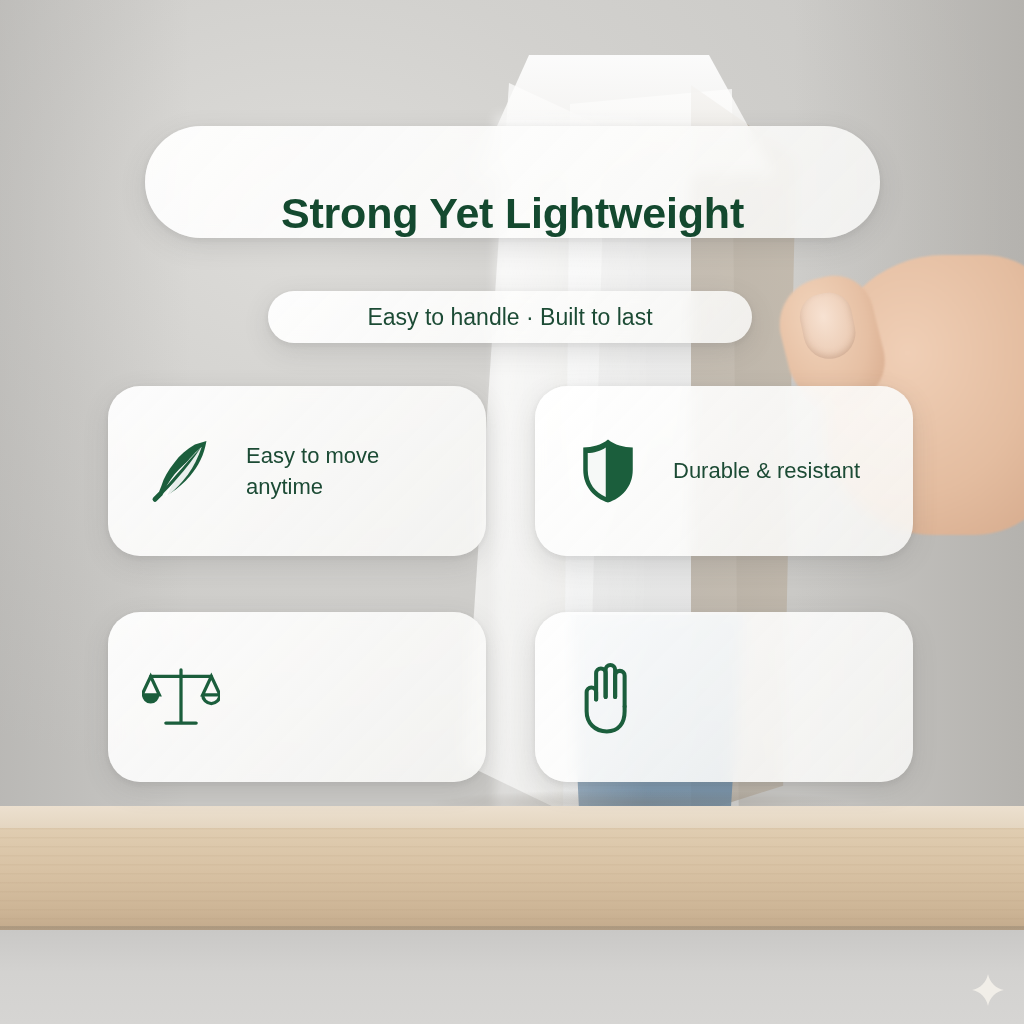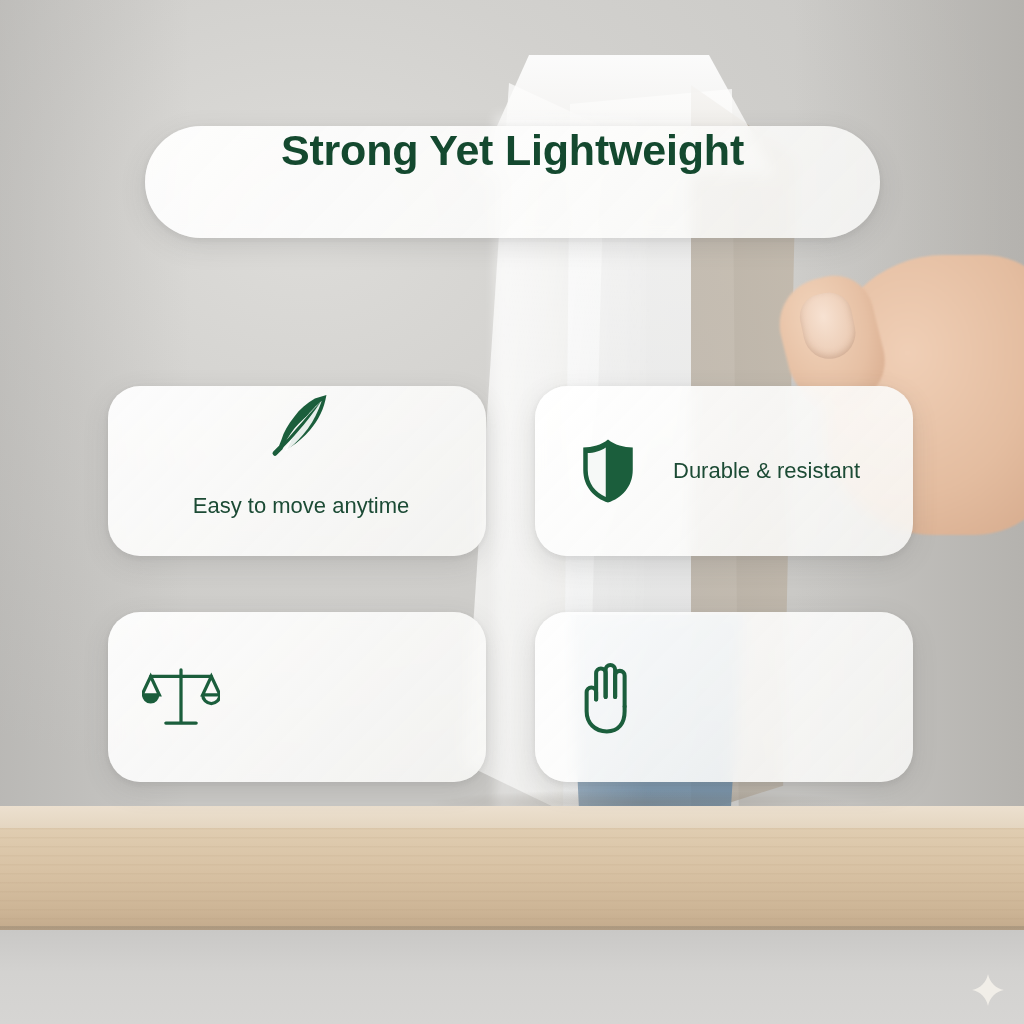--- a/index.html
+++ b/index.html
@@ -125,40 +125,40 @@
 
   .glass {
     background:linear-gradient(135deg, rgba(255,255,255,.94) 0%, rgba(252,252,251,.90) 48%, rgba(248,248,246,.86) 100%);
     box-shadow:0 8px 26px rgba(90,88,84,.16), 0 2px 6px rgba(90,88,84,.10);
     backdrop-filter:blur(7px);
   }
 
   .title-pill {
     position:absolute; left:145px; top:126px; width:735px; height:112px;
     border-radius:56px;
-    display:flex; align-items:flex-start; justify-content:center;
+    display:flex; align-items:flex-end; justify-content:center;
   }
   .title-text {
     font-size:43px; font-weight:bold; color:#14492f;
     letter-spacing:-.2px; white-space:nowrap;
   }
 
   .subtitle-pill {
     position:absolute; left:268px; top:291px; width:484px; height:52px;
     border-radius:26px;
     display:flex; align-items:center; justify-content:center;
   }
   .subtitle-text { font-size:23px; color:#1c4b35; white-space:nowrap; }
 
   .card {
     position:absolute; width:378px; height:170px;
     border-radius:32px;
     display:flex; align-items:center; padding:0 26px 0 34px; gap:26px;
   }
-  .card-r1c1 { left:108px; top:386px;flex-direction:column; }
+  .card-r1c1 { left:108px; top:386px; }
   .card-r1c2 { left:535px; top:386px; }
   .card-r2c1 { left:108px; top:612px; }
   .card-r2c2 { left:535px; top:612px; }
 
   .card-icon { flex:0 0 78px; height:78px; display:flex; align-items:center; justify-content:center; }
   .card-icon svg { display:block; }
   .card-label {
     font-size:22px; line-height:1.42; color:#1c4b35;
   }
 
@@ -204,20 +204,23 @@
   <div class="shelf-shadow"></div>
   <div class="shelf-under"></div>
 </div>
 
 <div id="overlay">
 
   <div class="title-pill glass">
     <span class="title-text">Strong Yet Lightweight</span>
   </div>
 
+  <div class="subtitle-pill glass">
+    <span class="subtitle-text">Easy to handle · Built to last</span>
+  </div>
 
   <div class="card glass card-r1c1">
     <span class="card-icon">
       <svg width="74" height="74" viewBox="0 0 64 64" aria-hidden="true">
         <path fill="#1b5e3c" d="M54 6c-2 12-7 22-14 30-5 6-11 11-17 15l-3 2 2-4c3-7 7-14 12-20 1-2 3-4 5-6-3 2-6 5-9 8-5 5-9 11-12 17l-2 5-5 5a2 2 0 1 1-3-3l5-5 2-5c2-7 6-14 11-20 5-7 11-12 18-16l10-3z"></path>
         <path fill="#ffffff" opacity=".9" d="M50 11c-7 6-14 14-20 22-4 6-8 13-11 19l-1 3 3-2c6-5 12-11 17-18 5-7 9-15 12-24z" transform="translate(0,0)"></path>
         <path fill="#1b5e3c" d="M49 12c-6 9-13 18-20 26-4 5-9 10-13 14l-1-2c4-5 9-10 13-15 7-8 14-16 21-23z"></path>
       </svg>
     </span>
     <span class="card-label">Easy to move anytime</span>

